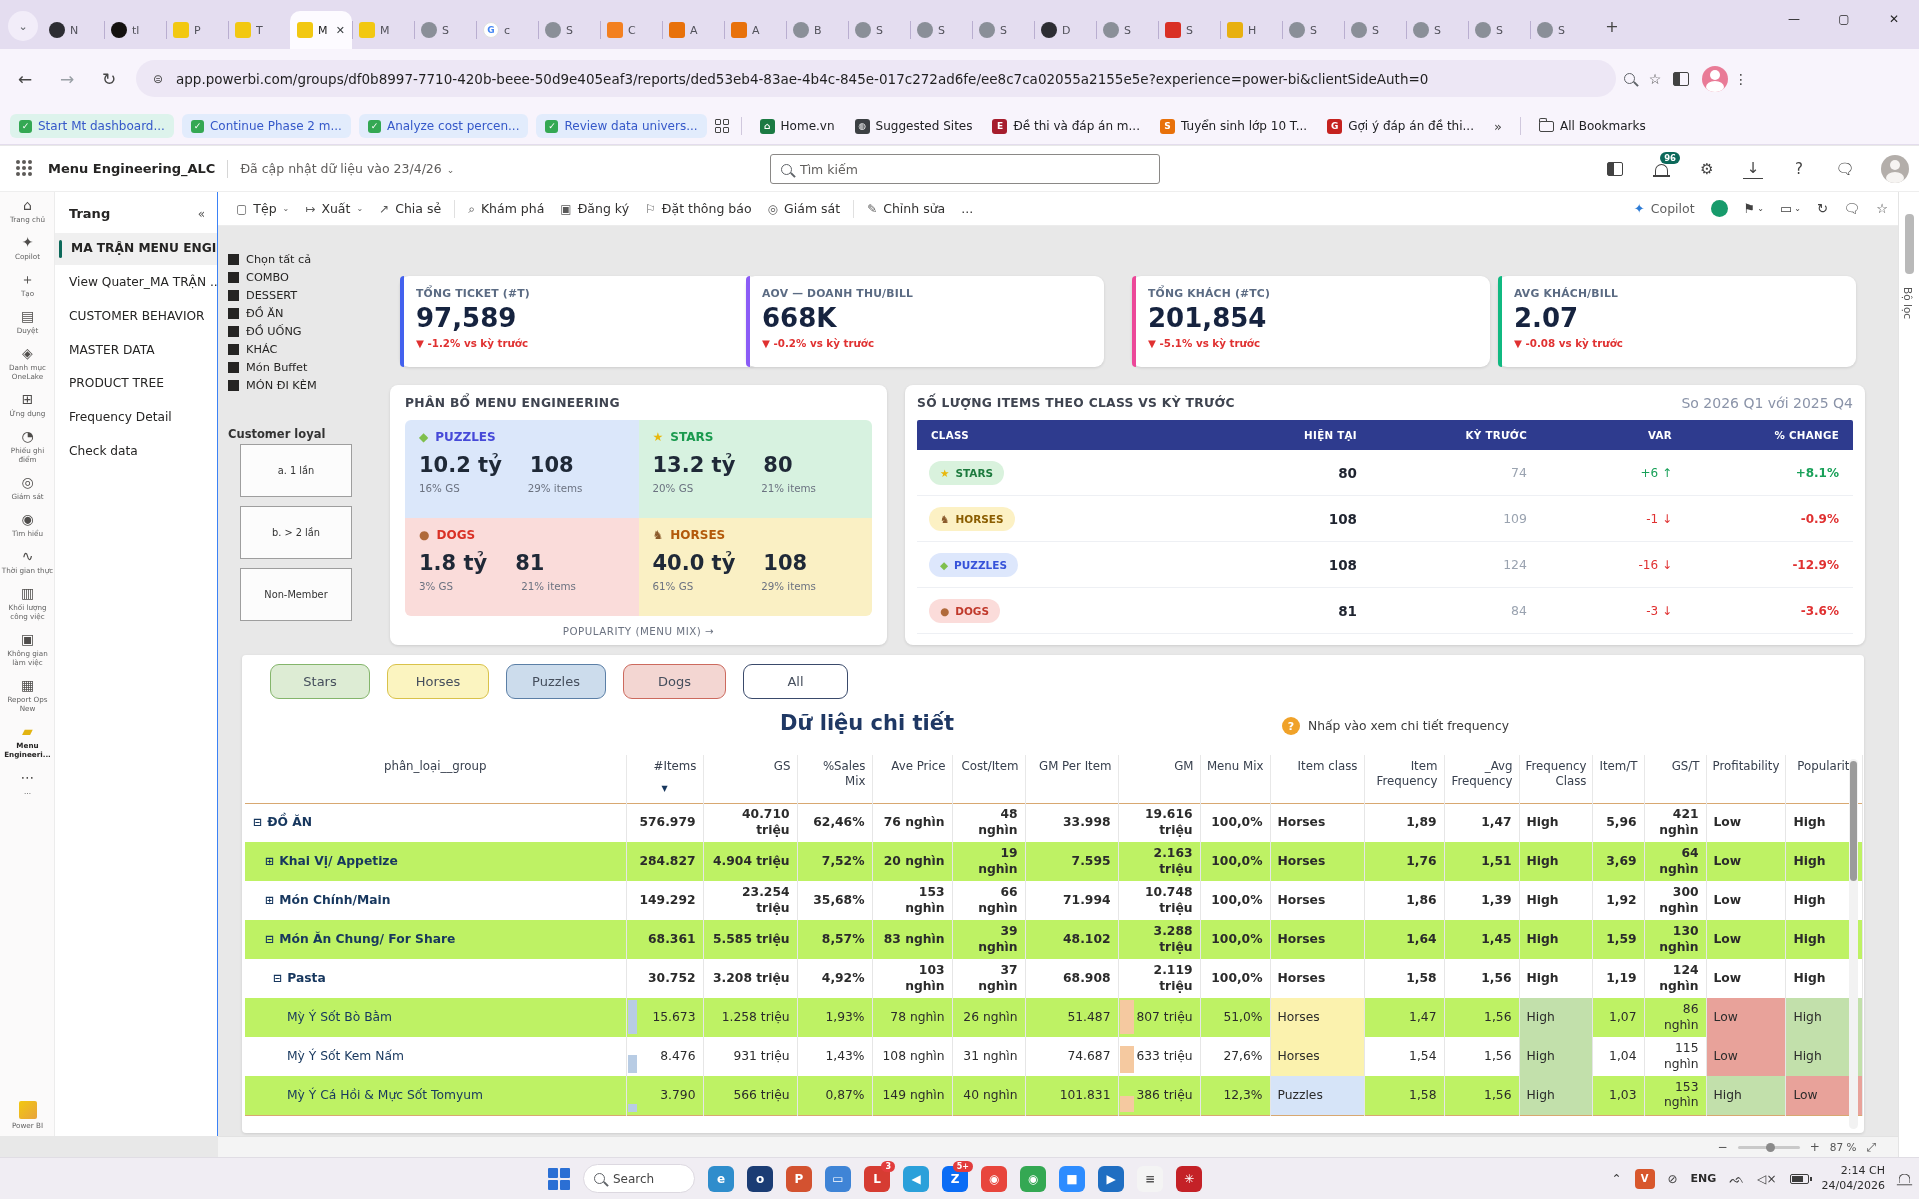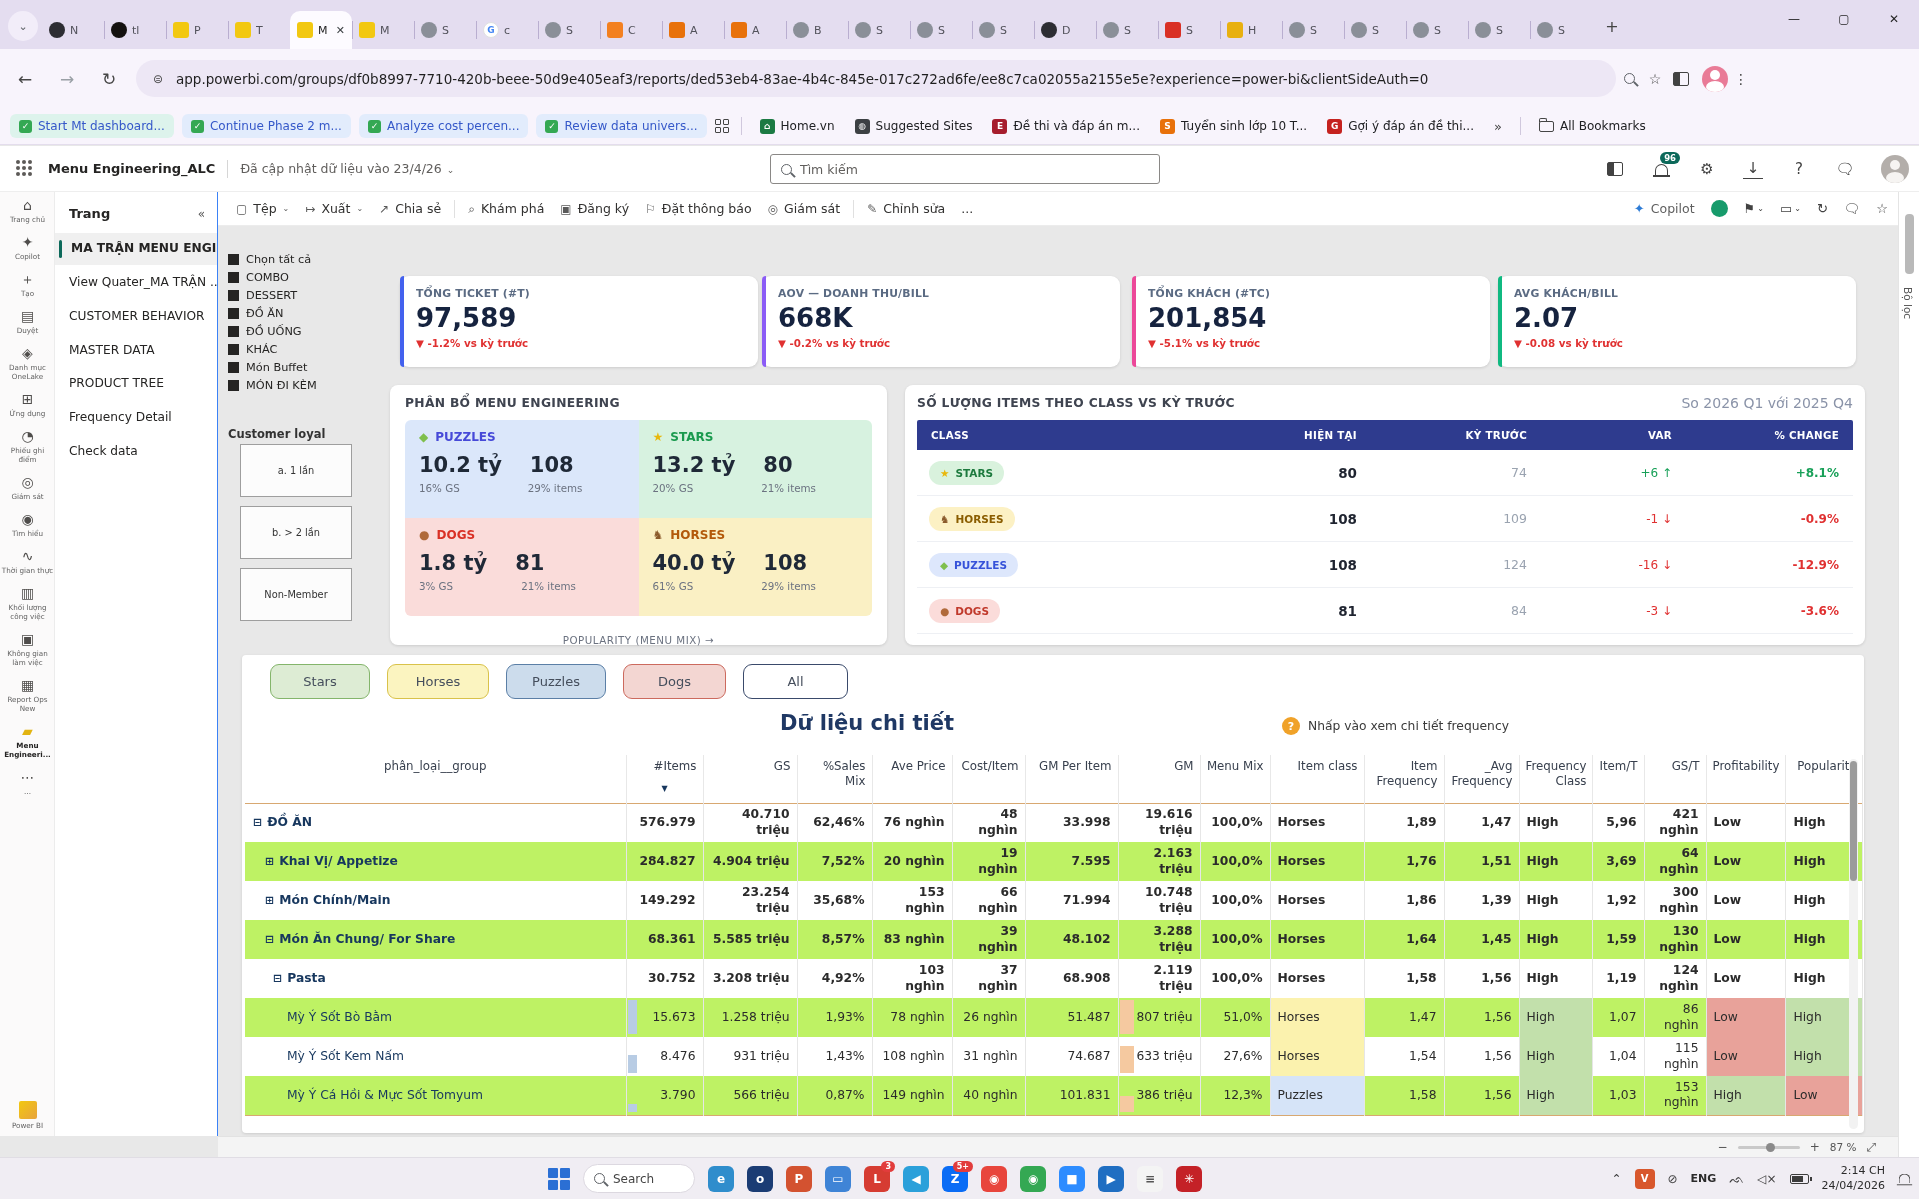--- a/index.html
+++ b/index.html
@@ -121,21 +121,21 @@
   .kpi .kd{font-size:10.3px;color:#e03131;margin-top:4px;font-weight:600}
   
   #quad{position:absolute;left:172px;top:159px;width:497px;height:260px;background:#fff;border-radius:8px;box-shadow:0 1px 3px rgba(0,0,0,.12);padding:11px 15px}
   .ptitle{font-size:12.3px;font-weight:bold;color:#3f4450;letter-spacing:.3px}
   #quadgrid{display:grid;grid-template-columns:1fr 1fr;margin-top:10px;border-radius:6px;overflow:hidden}
   .qcell{height:98px;padding:10px 14px}
   .qhead{display:flex;align-items:center;gap:7px;font-size:12px;font-weight:bold}
   .qvals{display:flex;align-items:baseline;gap:28px;margin-top:9px}
   .qv{font-size:21px;font-weight:bold;color:#1f2937}
   .qsub{display:flex;gap:68px;margin-top:5px;font-size:10.3px;color:#6b7280}
-  #quadfoot{text-align:center;margin-top:18px;font-size:10.3px;color:#6b7280;letter-spacing:.5px}
+  #quadfoot{text-align:center;margin-top:9px;font-size:10.3px;color:#6b7280;letter-spacing:.5px}
   
   #clspanel{position:absolute;left:687px;top:159px;width:960px;height:260px;background:#fff;border-radius:8px;box-shadow:0 1px 3px rgba(0,0,0,.12);padding:10px 12px}
   #clshead{display:flex;justify-content:space-between;align-items:center}
   #clsnote{font-size:14px;color:#8a93a8}
   #clsgrid{margin-top:9px}
   .clsrowhead{display:flex;background:#2e3b8e;color:#fff;height:30px;align-items:center;border-radius:2px 2px 0 0}
   .clsrowhead div{font-size:10.3px;font-weight:bold;letter-spacing:.3px}
   .clsrow{display:flex;align-items:center;height:46px;border-bottom:1px solid #eef0f4}
   .c-class{width:270px;padding-left:12px}
   .c-cur{width:170px;text-align:right}
@@ -607,21 +607,21 @@
       <div class="loyalbox">a. 1 lần</div>
       <div class="loyalbox">b. &gt; 2 lần</div>
       <div class="loyalbox">Non-Member</div>
     </div>
   <div id="kpirow">
       <div class="kpi" style="left: 182px; --ac: #4361ee;">
         <div class="kt">TỔNG TICKET (#T)</div>
         <div class="kv">97,589</div>
         <div class="kd">▼ -1.2% vs kỳ trước</div>
       </div>
-      <div class="kpi" style="left: 544px; --ac: #8b5cf6;">
+      <div class="kpi" style="left: 528px; --ac: #8b5cf6;">
         <div class="kt">AOV — DOANH THU/BILL</div>
         <div class="kv">668K</div>
         <div class="kd">▼ -0.2% vs kỳ trước</div>
       </div>
       <div class="kpi" style="left: 914px; --ac: #ec4899;">
         <div class="kt">TỔNG KHÁCH (#TC)</div>
         <div class="kv">201,854</div>
         <div class="kd">▼ -5.1% vs kỳ trước</div>
       </div>
       <div class="kpi" style="left: 1280px; --ac: #10b981;">

